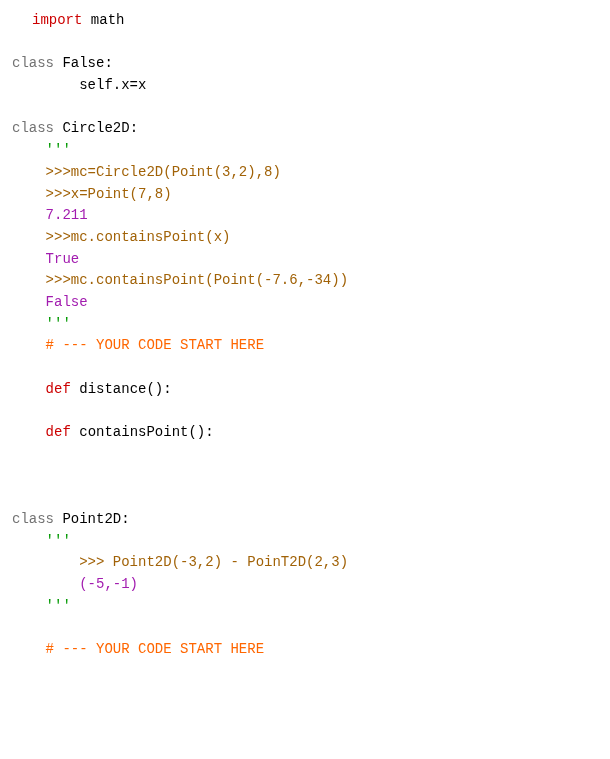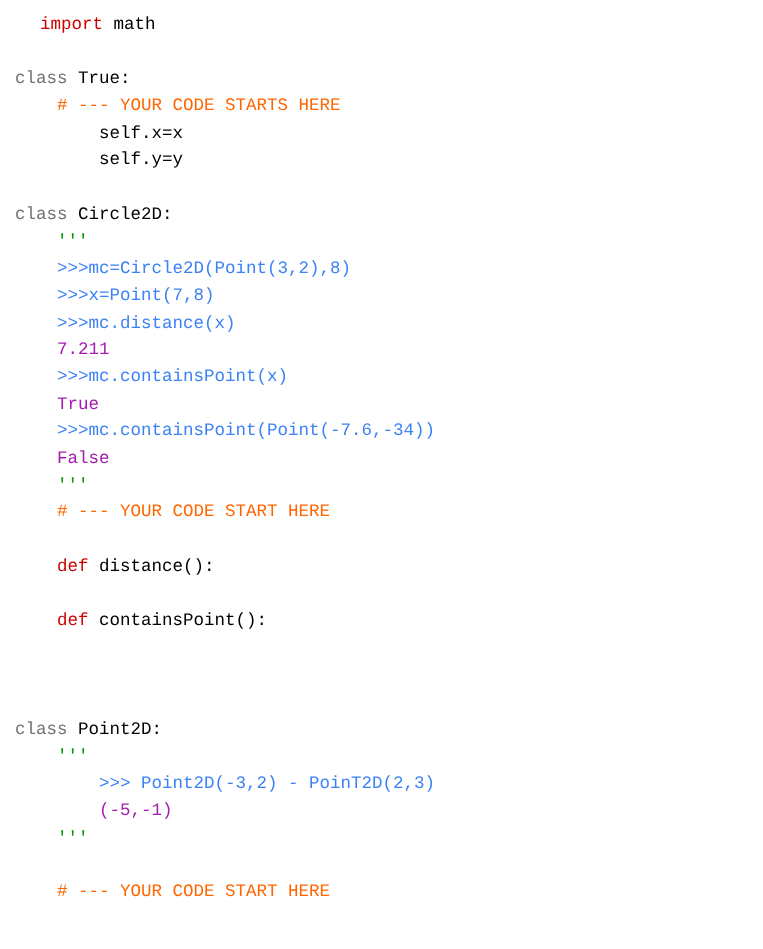--- a/index.html
+++ b/index.html
@@ -28,46 +28,43 @@
     .code-line {
       display: block;
       white-space: pre;
       line-height: 1.55;
     }
 
     .kw-import { color: #cc0000; margin-left: 20px; }       
     .kw-class { color: #737373; }        
     .kw-def { color: #cc0000; }        
     .comment { color: #ff6600; }         
-    .doctest-prompt { color: #3b82f6; }  
+    .doctest-prompt { color: #a16207; }  
     .doctest-result { color: #a21caf; }
     .plain { color: #000000; text-align: right; }
     .string-triple { color: #009900; }
   </style>
 </head>
 <body>
 
 <div id="code-editor">
 
   <span class="code-line"><span class="kw-import">import</span><span class="plain"> math</span></span>
 
   <span class="code-line"> </span>
 
-  <span class="code-line"><span class="kw-class">class</span><span class="plain"> True:</span></span>
-  <span class="code-line"><span class="comment">    # --- YOUR CODE STARTS HERE</span></span>
+  <span class="code-line"><span class="kw-class">class</span><span class="plain"> False:</span></span>
   <span class="code-line"><span class="plain">        self.x=x</span></span>
-  <span class="code-line"><span class="plain">        self.y=y</span></span>
 
   <span class="code-line"> </span>
 
   <span class="code-line"><span class="kw-class">class</span><span class="plain"> Circle2D:</span></span>
   <span class="code-line"><span class="string-triple">    '''</span></span>
   <span class="code-line"><span class="doctest-prompt">    &gt;&gt;&gt;mc=Circle2D(Point(3,2),8)</span></span>
   <span class="code-line"><span class="doctest-prompt">    &gt;&gt;&gt;x=Point(7,8)</span></span>
-  <span class="code-line"><span class="doctest-prompt">    &gt;&gt;&gt;mc.distance(x)</span></span>
   <span class="code-line"><span class="doctest-result">    7.211</span></span>
   <span class="code-line"><span class="doctest-prompt">    &gt;&gt;&gt;mc.containsPoint(x)</span></span>
   <span class="code-line"><span class="doctest-result">    True</span></span>
   <span class="code-line"><span class="doctest-prompt">    &gt;&gt;&gt;mc.containsPoint(Point(-7.6,-34))</span></span>
   <span class="code-line"><span class="doctest-result">    False</span></span>
   <span class="code-line"><span class="string-triple">    '''</span></span>
   <span class="code-line"><span class="comment">    # --- YOUR CODE START HERE</span></span>
 
   <span class="code-line"> </span>
 

